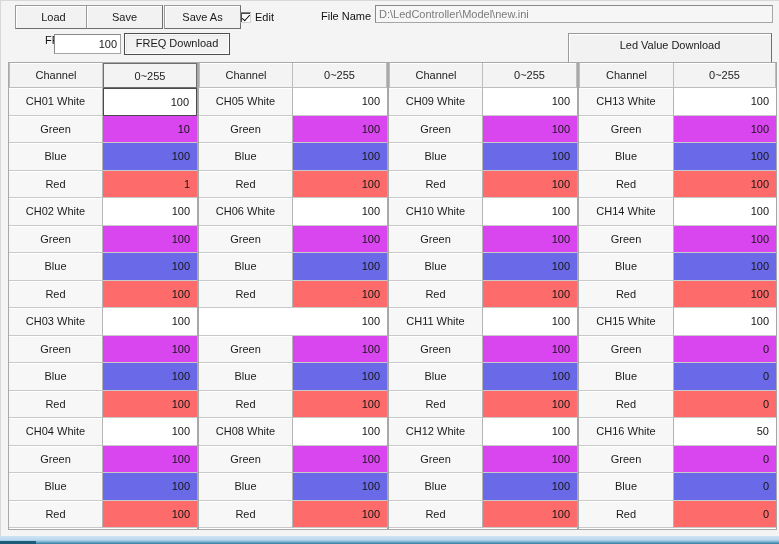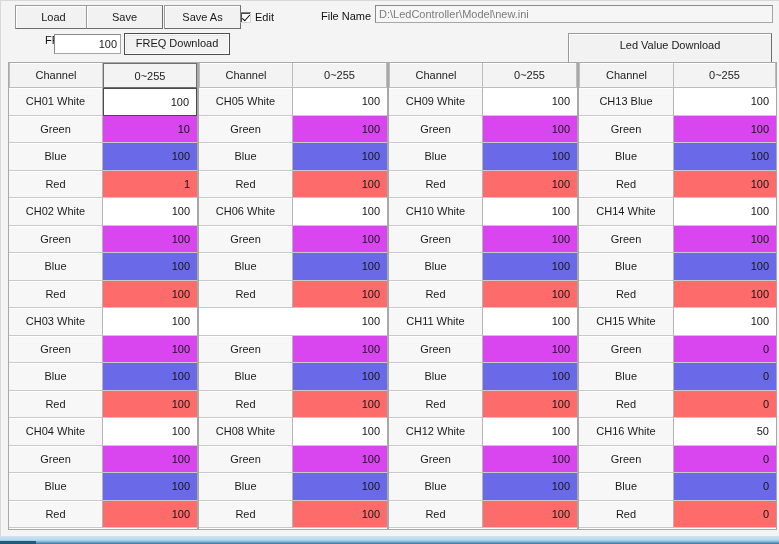--- a/index.html
+++ b/index.html
@@ -513,21 +513,21 @@
           </div>
         </div>
       </div>
     <div class="grid" id="grid-3">
         <div class="grid-head">
           <div class="gh-cell gh-first">Channel</div>
           <div class="gh-cell gh-val">0~255</div>
         </div>
         <div class="grid-body">
           <div class="row">
-            <div class="cell-label">CH13 Blue</div>
+            <div class="cell-label">CH13 White</div>
             <div class="cell-value c-white">100</div>
           </div>
           <div class="row">
             <div class="cell-label">Green</div>
             <div class="cell-value c-green">100</div>
           </div>
           <div class="row">
             <div class="cell-label">Blue</div>
             <div class="cell-value c-blue">100</div>
           </div>

